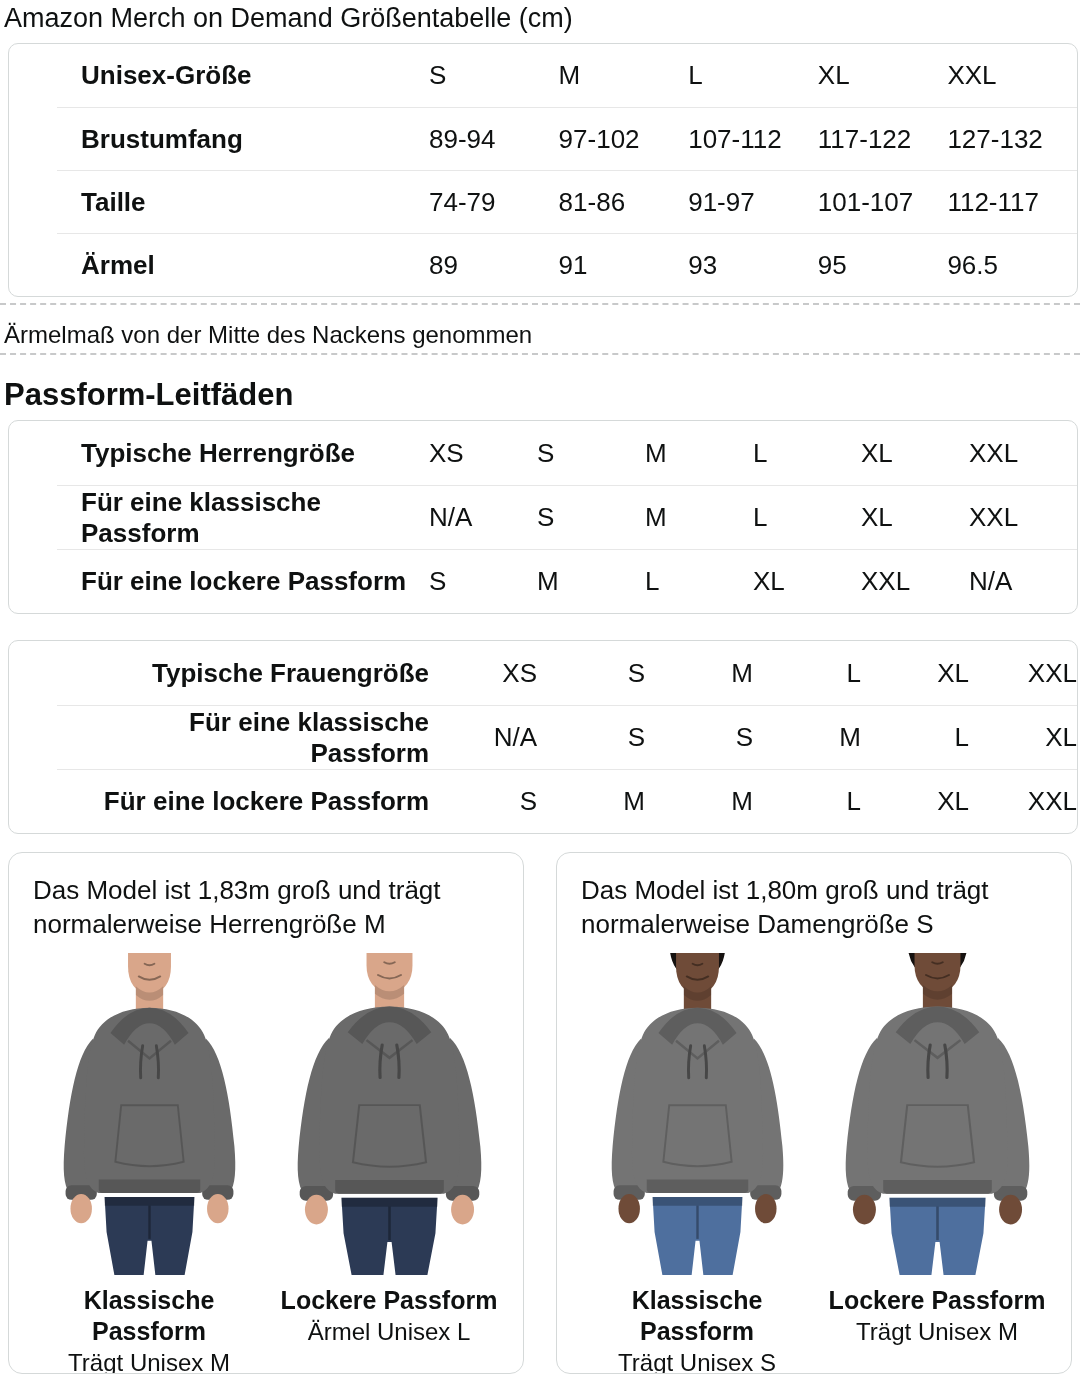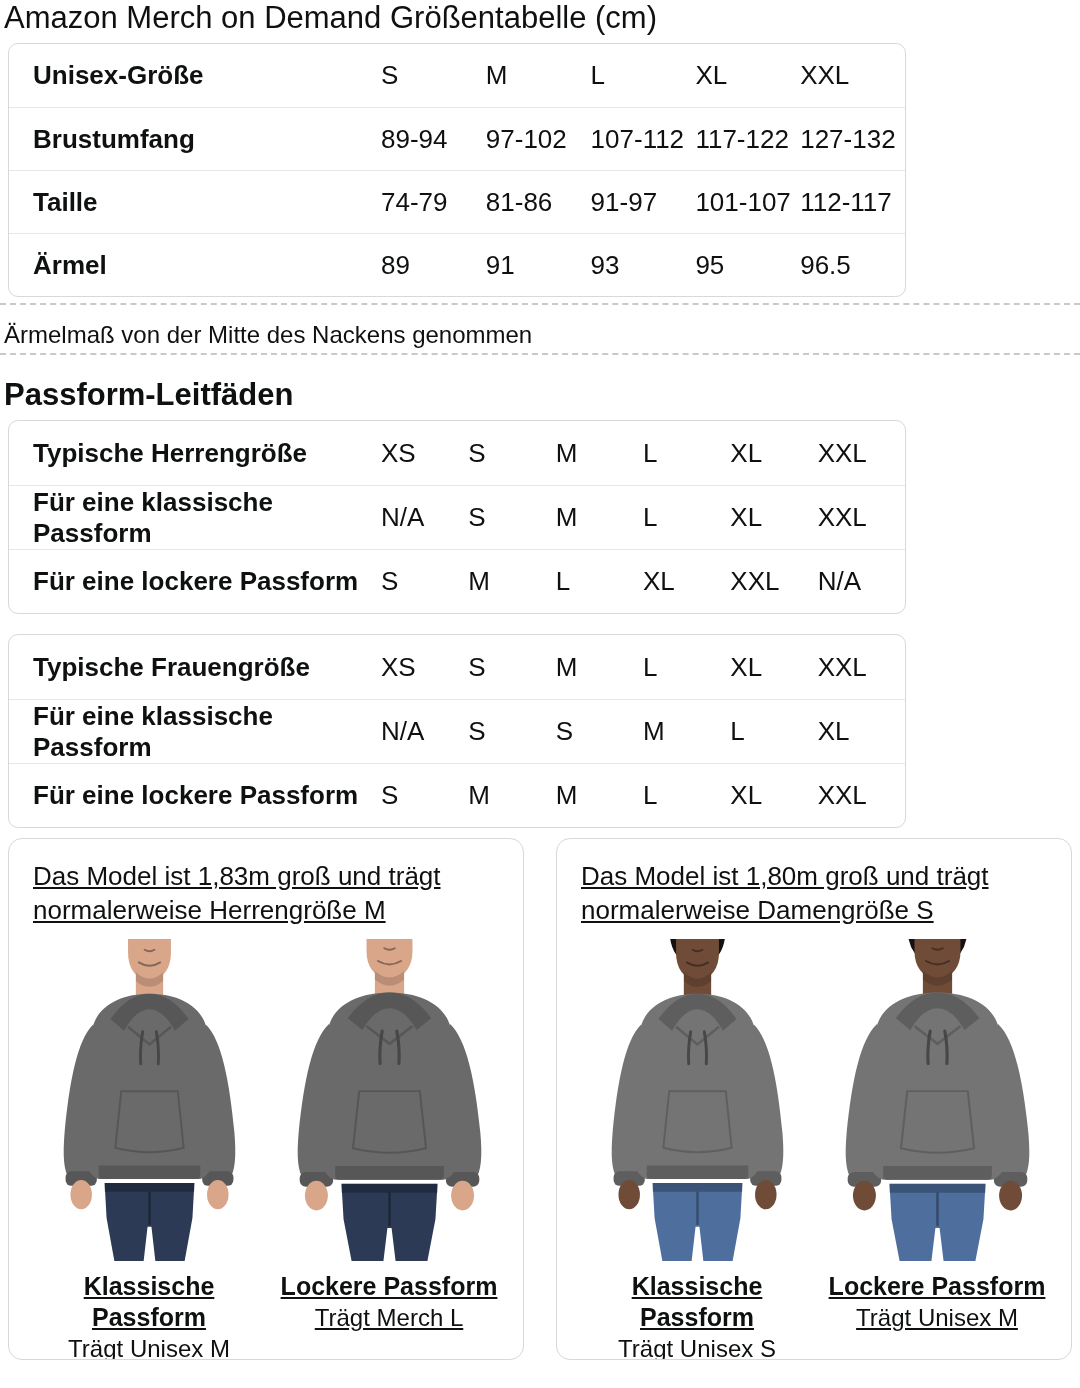--- a/index.html
+++ b/index.html
@@ -6,41 +6,41 @@
     --text:#0f1111; --border:#d5d9d9; --divider:#e7e7e7; --dash:#c8c9ca;
   }
   *{box-sizing:border-box;}
   html,body{margin:0;padding:0;}
   body{
     width:1080px;height:1388px;overflow:hidden;background:#fff;
     color:var(--text,#0f1111);
     font-family:"Liberation Sans","DejaVu Sans",sans-serif;
   }
   .page{width:1080px;height:1388px;position:relative;}
-  .page-title{margin:0;padding:2px 4px 0 4px;font-size:31px;font-weight:400;line-height:32px;}
+  .page-title{margin:0;padding:2px 4px 0 4px;font-size:27px;font-weight:400;line-height:32px;}
   
   .table{
-    margin:9px 2px 0 8px;width:898px;background:#fff;
-    border:1px solid var(--border,#d5d9d9);border-radius:10px;overflow:hidden;
+    margin:9px 2px 0 8px;width:1070px;background:#fff;
+    border:1px solid var(--border,#d5d9d9);border-radius:10px;overflow:hidden;padding-left:48px;
   }
   .trow{display:grid;align-items:center;padding:0 0 0 24px;}
   .trow + .trow{border-top:1px solid var(--divider,#e7e7e7);}
   .t1 .trow{height:63px;grid-template-columns:348px repeat(5,1fr);}
   .t6 .trow{height:64px;grid-template-columns:348px repeat(6,1fr);}
   .tlabel{font-weight:700;font-size:26px;}
   .tval{font-size:26px;font-weight:400;}
   .fit-table{margin-top:8px;}
-  .fit-table2{margin-top:20px;}
+  .fit-table2{margin-top:26px;text-align:right;}
   
   .dashed{height:0;border-top:2px dashed var(--dash,#c8c9ca);margin:6px 0 0 0;}
   .dashed2{margin-top:3px;}
   .note{margin:15px 0 0 4px;font-size:24px;line-height:30px;font-weight:400;}
   .section-title{margin:24px 0 9px 4px;font-size:31px;font-weight:700;line-height:32px;}
   
-  .cards{display:flex;gap:32px;padding:0 8px;margin-top:10px;text-decoration:underline;}
+  .cards{display:flex;gap:32px;padding:0 8px;margin-top:18px;}
   .model-card{
     width:516px;height:522px;border:1px solid var(--border,#d5d9d9);
     border-radius:14px;background:#fff;overflow:hidden;
   }
   .card-desc{margin:0;padding:20px 24px 0 24px;font-size:26px;line-height:34px;}
   .figures{display:flex;justify-content:flex-end;padding:12px 14px 0 14px;}
   .figure{margin:0;width:240px;text-align:center;}
   .figure svg{width:215px;height:322px;display:block;margin:0 auto;}
   .cap-fit{font-weight:700;font-size:25px;line-height:31px;margin-top:10px;}
   .cap-size{font-weight:400;font-size:24px;line-height:28px;margin-top:2px;}
@@ -235,21 +235,21 @@
       <path class="hood" d="M70,82 Q88,56 110,56 Q132,56 150,82 L136,94 Q124,72 110,72 Q96,72 84,94 Z"></path>
       <path class="seam" d="M88,90 L110,108 L132,90"></path>
       <path class="string" d="M103,95 Q100,112 101,128"></path>
       <path class="string" d="M117,95 Q120,112 119,128"></path>
       <path class="pocket" d="M81,156 L139,156 L145,214 Q110,223 75,214 Z"></path>
     </g>
   </svg>
 </span>
           <figcaption>
             <div class="cap-fit">Lockere Passform</div>
-            <div class="cap-size">Trägt Merch L</div>
+            <div class="cap-size">Ärmel Unisex L</div>
           </figcaption>
         </figure>
       </div>
     </div>
 
     <div class="model-card">
       <p class="card-desc">Das Model ist 1,80m groß und trägt normalerweise Damengröße S</p>
       <div class="figures">
         <figure class="figure woman classic">
           <span class="fig-slot">

